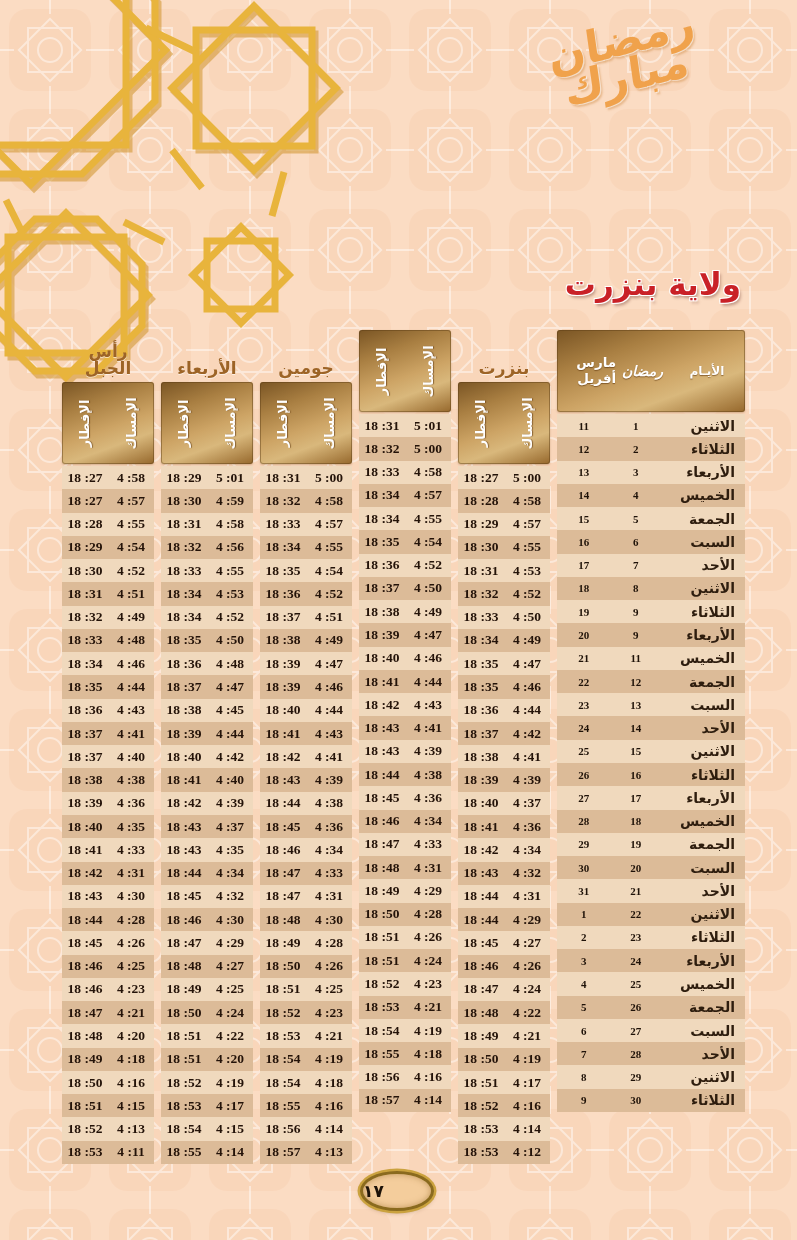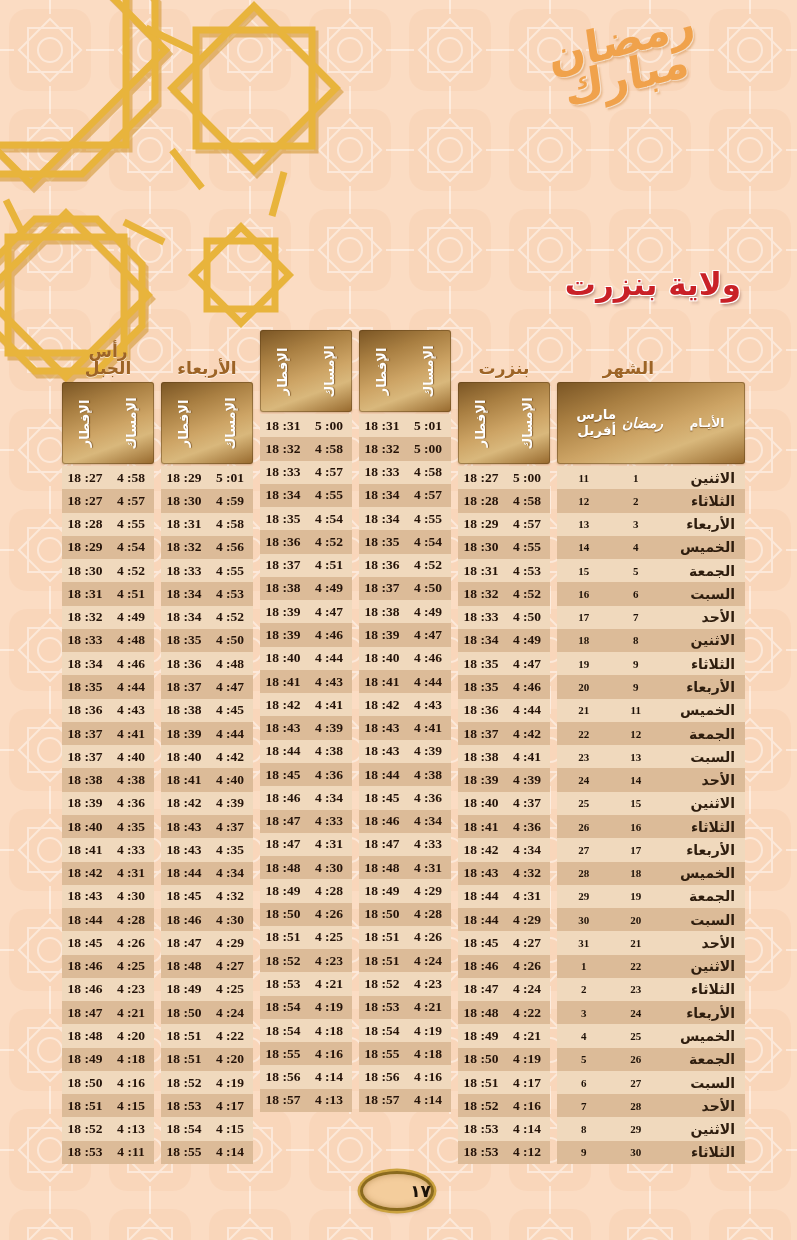--- a/index.html
+++ b/index.html
@@ -49,22 +49,22 @@
     color:#2e1d0e;font-weight:bold;font-size:14px;white-space:nowrap;}
   .num{flex:1;text-align:center;direction:ltr;unicode-bidi:isolate;
     font-family:"Liberation Serif",serif;font-weight:700;font-size:11px;color:#1f1208;}
   .num.greg{flex:1.05;}
   .time{width:50%;text-align:center;direction:ltr;unicode-bidi:isolate;
     font-family:"Liberation Serif",serif;font-weight:600;font-size:13.5px;color:#241309;
     white-space:nowrap;}
   .page-number{position:absolute;top:1171px;left:360px;width:74px;height:40px;z-index:2;
     border-radius:50%;background:#f4cd9c;border:3px solid #8a6a1e;
     box-shadow:0 0 0 2.5px #caa23e, inset 0 0 6px rgba(140,95,25,.5), 0 2px 4px rgba(100,60,20,.35);
-    display:flex;align-items:center;justify-content:flex-end;box-sizing:border-box;
-    font-size:17px;font-weight:bold;color:#1c1208;padding-left:12px;}
+    display:flex;align-items:center;justify-content:flex-start;box-sizing:border-box;
+    font-size:17px;font-weight:bold;color:#1c1208;}
 </style>
 </head>
 <body>
 
 <div class="page">
 
   <svg class="bg-pattern" width="797" height="1240">
     <defs>
       <pattern id="bgp" width="100" height="100" patternUnits="userSpaceOnUse">
         <rect width="100" height="100" fill="#fbdcc3"></rect>
@@ -120,21 +120,20 @@
     </g>
   </svg>
 
   <div class="calligraphy">رمضان مبارك</div>
 
   <div class="title">ولاية بنزرت</div>
 
   <div class="table-wrap">
 
     <div class="strip days-strip">
-      <div class="city-label month-label">الشهر</div>
       <div class="head days-head">
         <div class="dh-days">الأيـام</div>
         <div class="dh-ram">رمضان</div>
         <div class="dh-greg"><span>مارس أفريل</span></div>
       </div>
       <div class="rows" id="days-rows">
           <div class="trow odd">
             <span class="cell day-name">الاثنين</span>
             <span class="cell num">1</span>
             <span class="cell num greg">11</span>
@@ -550,20 +549,23 @@
             <span class="cell time">18 :56</span>
           </div>
           <div class="trow even">
             <span class="cell time">4 :14</span>
             <span class="cell time">18 :57</span>
           </div>
         </div>
     </div>
 
     <div class="strip city-strip">
+      <div class="city-label">
+          <span>جومين</span>
+        </div>
       <div class="head">
         <div class="vlabel">
             <span>الإمساك</span>
           </div>
         <div class="vlabel">
             <span>الإفطار</span>
           </div>
       </div>
       <div class="rows city-rows">
           <div class="trow odd">

